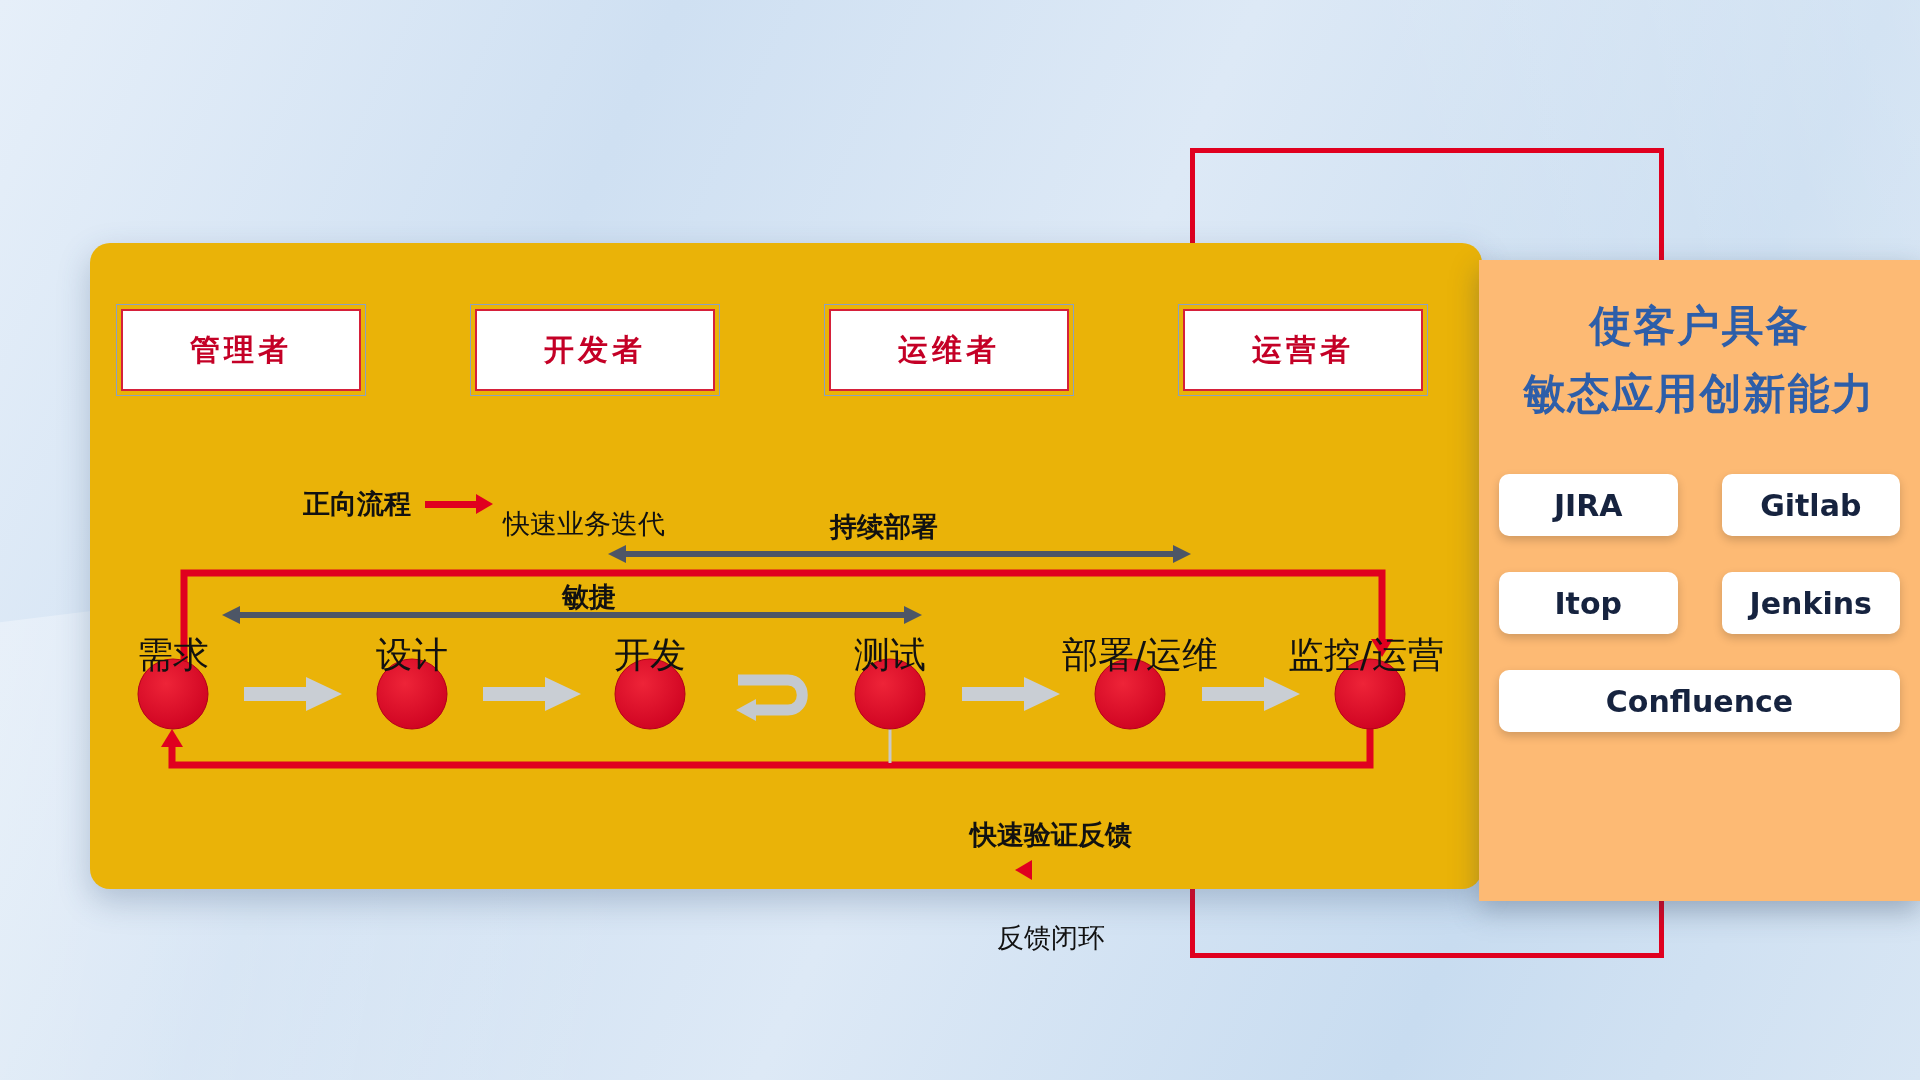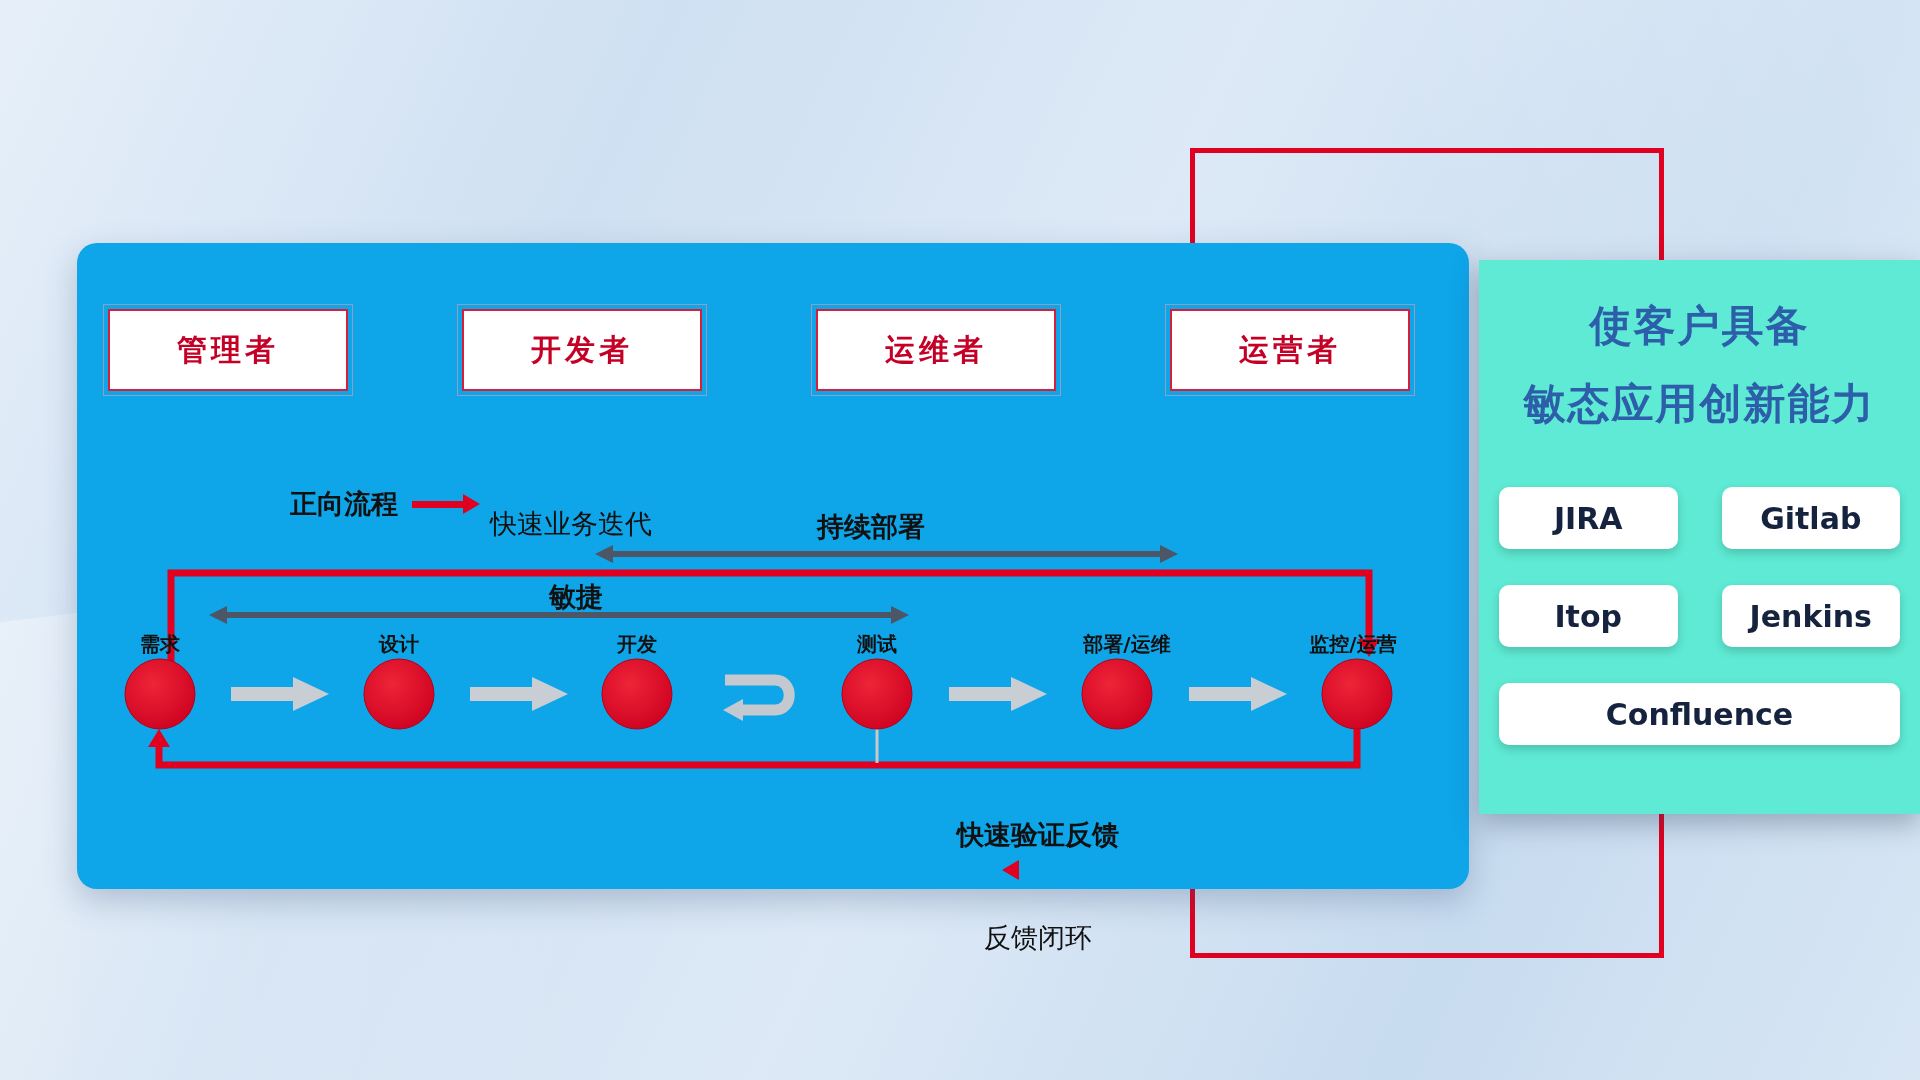--- a/index.html
+++ b/index.html
@@ -14,22 +14,22 @@
     transform:skewY(-7deg);}
   .band2{left:55%;top:-10%;width:60%;height:60%;
     background:linear-gradient(250deg,rgba(255,255,255,.35),rgba(255,255,255,0) 65%);
     transform:skewY(6deg);}
 
   
   .accent-frame{position:absolute;left:1190px;top:148px;width:464px;height:800px;
     border:5px solid #e0001f;z-index:1;}
 
   
-  .card{position:absolute;left:77px;top:243px;width:1392px;height:646px;
-    background:#0ea5e9;border-radius:20px;z-index:2;
+  .card{position:absolute;left:90px;top:243px;width:1392px;height:646px;
+    background:#eab308;border-radius:20px;z-index:2;
     box-shadow:0 12px 32px rgba(50,80,120,.28);}
 
   .roles{position:absolute;left:31px;top:66px;width:1302px;display:flex;justify-content:space-between;}
   .role-box{width:236px;height:78px;display:flex;align-items:center;justify-content:center;
     border:2px solid #d6203a;outline:1px solid #8ba0c2;outline-offset:4px;background:#fff;
     color:#c40026;font-size:30px;font-weight:bold;letter-spacing:4px;}
 
   .description{position:absolute;left:56px;top:176px;width:1330px;
     color:#111;font-size:30px;font-weight:bold;letter-spacing:1px;white-space:nowrap;}
 
@@ -46,28 +46,28 @@
   .arrow-left::after{content:'';position:absolute;left:-16px;top:-7px;
     border-right:17px solid #e0001f;border-top:10.5px solid transparent;border-bottom:10.5px solid transparent;}
 
   .flow-svg{position:absolute;left:0;top:0;width:1392px;height:646px;pointer-events:none;}
 
   .span-label{position:absolute;text-align:center;font-size:27px;font-weight:bold;color:#111;}
   .label-cd{left:694px;top:266px;width:200px;}
   .label-agile{left:449px;top:336px;width:100px;}
 
   .stage-label{position:absolute;top:388px;width:200px;text-align:center;
-    font-size:20px;font-weight:bold;color:#111;white-space:nowrap;}
+    font-size:36px;font-weight:normal;color:#111;white-space:nowrap;}
 
   
-  .panel{position:absolute;left:1479px;top:260px;width:441px;height:554px;
-    background:#5eead4;z-index:3;box-shadow:0 10px 26px rgba(40,60,90,.35);}
+  .panel{position:absolute;left:1479px;top:260px;width:441px;height:641px;
+    background:#fdba74;z-index:3;box-shadow:0 10px 26px rgba(40,60,90,.35);}
   .panel-title{margin-top:36px;text-align:center;color:#2d5ea9;
     font-size:42px;font-weight:bold;letter-spacing:2px;line-height:60px;}
-  .panel-title .line2{margin-top:21px;font-family:Liberation Mono, monospace;}
+  .panel-title .line2{margin-top:8px;}
   .tools{display:grid;grid-template-columns:1fr 1fr;gap:36px 44px;margin:50px 20px 0;}
   .tool-chip{height:62px;background:#ffffff;border-radius:10px;
     display:flex;align-items:center;justify-content:center;
     box-shadow:0 4px 10px rgba(0,0,0,.18);
     font-size:30px;font-weight:bold;color:#16233f;}
   .tool-wide{grid-column:1 / span 2;}
 </style>
 </head>
 <body>
 

